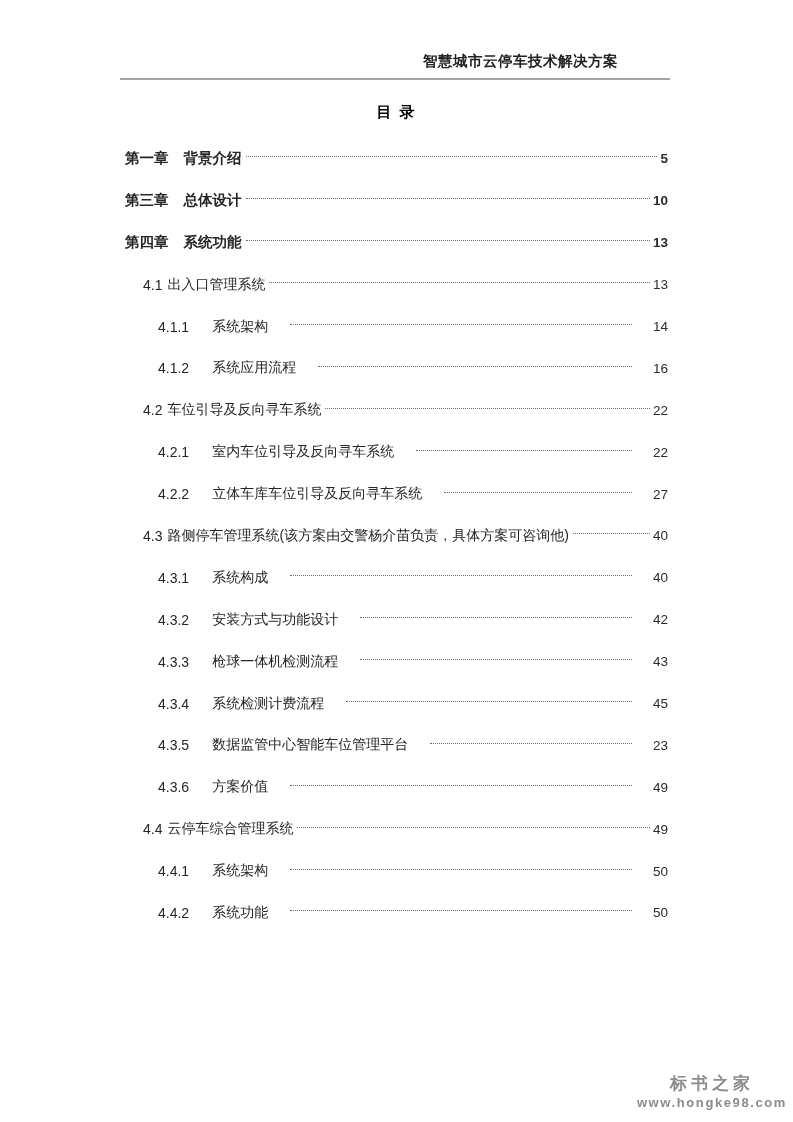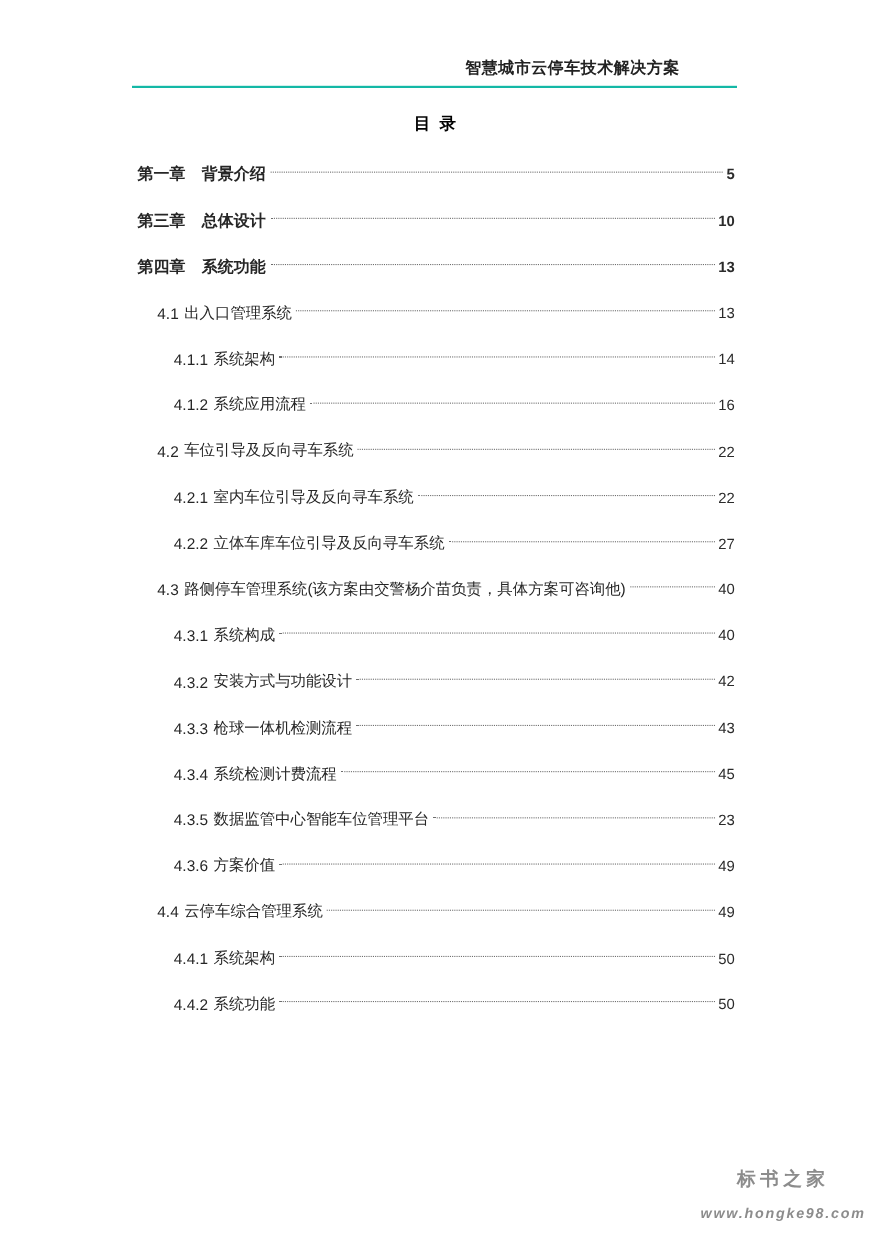--- a/index.html
+++ b/index.html
@@ -3,21 +3,21 @@
 <meta charset="utf-8">
 <style>
   * { margin: 0; padding: 0; box-sizing: border-box; }
   html, body { width: 793px; height: 1122px; background: #ffffff; }
   body { font-family: "Liberation Sans", "DejaVu Sans", sans-serif; color: #262626; overflow: hidden; }
   .page { position: relative; width: 793px; height: 1122px; background: #ffffff; }
 
   
   .doc-header {
     position: absolute; top: 52px; left: 120px; width: 550px;
-    border-bottom: 2px solid #14b8a6;
+    border-bottom: 2px solid #a3a3a3;
     padding-bottom: 7px; padding-right: 52px;
     text-align: right;
     font-size: 14.5px; font-weight: 600; color: #222222;
     letter-spacing: 0.5px;
   }
 
   
   .toc-title {
     position: absolute; top: 103px; left: 0; width: 793px;
     text-align: center;
@@ -41,36 +41,35 @@
     border-bottom: 1.5px dotted #6e6e6e;
     margin: 0 3px 4px 4px;
     min-width: 12px;
   }
   .toc-row .pg { flex: 0 0 auto; font-size: 13.5px; color: #2b2b2b; }
 
   .toc-row.lvl1 { font-weight: 700; font-size: 14.5px; }
   .toc-row.lvl1 .num { margin-right: 15px; }
   .toc-row.lvl2 { padding-left: 18px; }
   .toc-row.lvl2 .num { margin-right: 5px; }
-  .toc-row.lvl3 { padding-left: 33px; }
+  .toc-row.lvl3 { padding-left: 33px; gap: 18px; }
   .toc-row.lvl3 .num { margin-right: 5px; }
 
   
   .watermark {
     position: absolute; right: 6px; bottom: 12px;
     text-align: center; color: #8c8c8c;
   }
   .watermark .wm-name {
     font-size: 17px; font-weight: 800; letter-spacing: 4px;
     line-height: 1.05;
   }
   .watermark .wm-url {
     font-size: 13px; font-weight: 600; letter-spacing: 1.6px;
-    margin-top: 14px;
-    font-style: italic;
+    margin-top: 2px;
   }
 </style>
 </head>
 <body>
 
 <div class="page">
 
   <div class="doc-header">
     <span>智慧城市云停车技术解决方案</span>
   </div>

